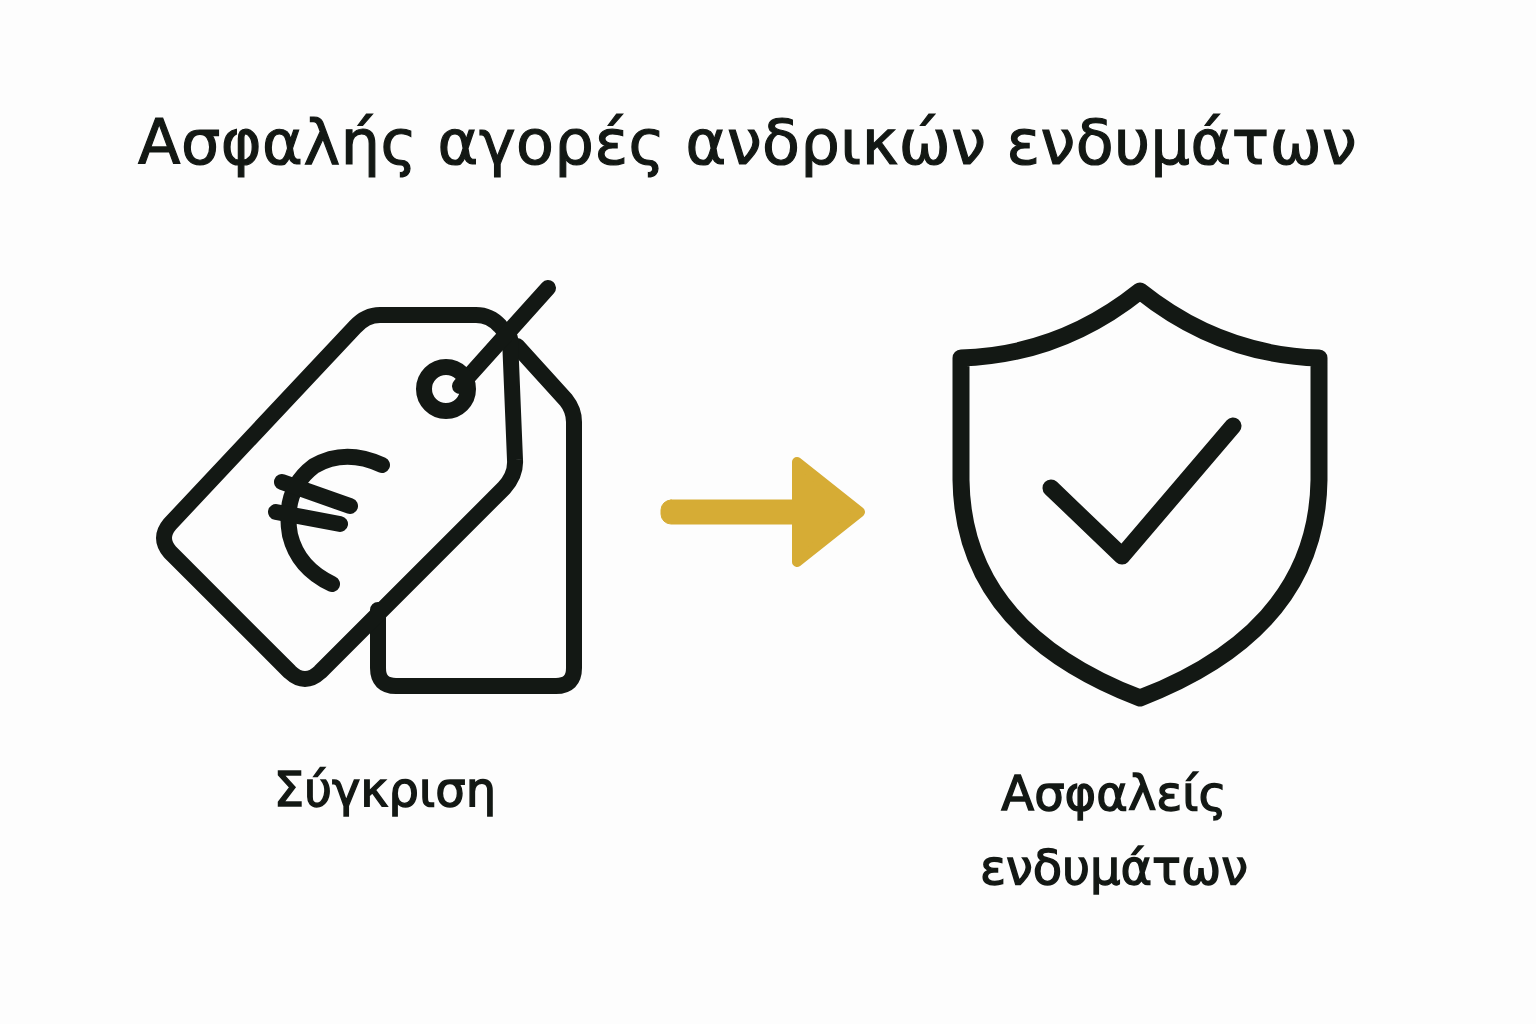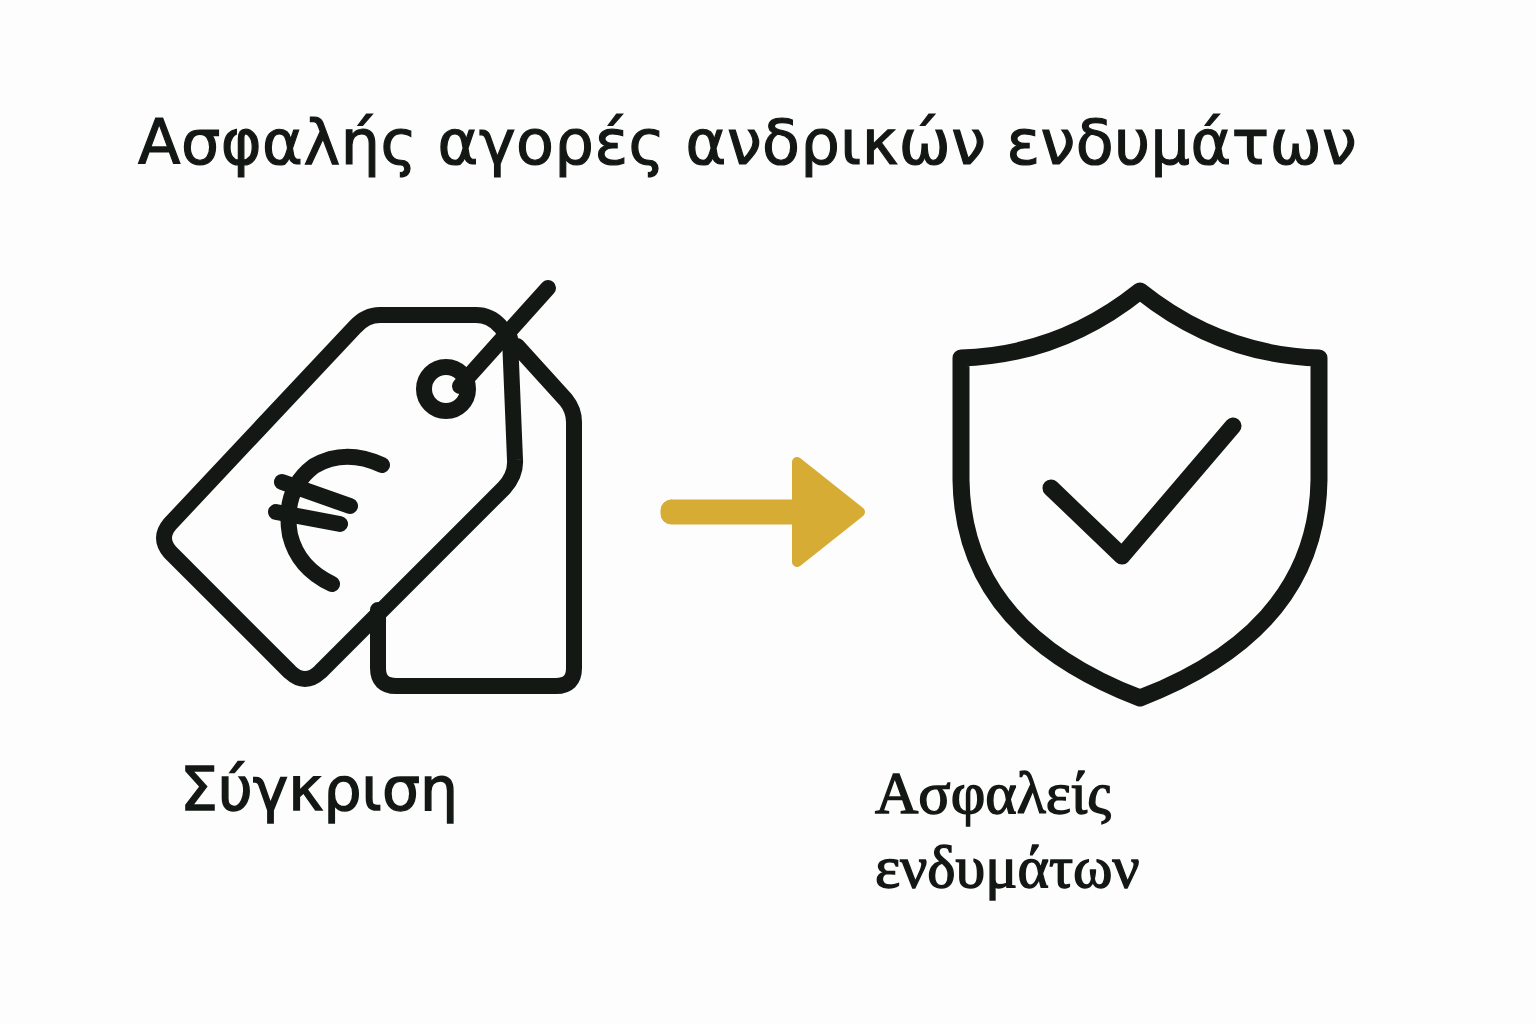--- a/index.html
+++ b/index.html
@@ -29,28 +29,28 @@
       -webkit-text-stroke: 1.2px #131814;
     }
     .icon {
       position: absolute;
     }
     .tag-icon { left: 150px; top: 270px; width: 440px; height: 430px; }
     .arrow-icon { left: 640px; top: 440px; width: 240px; height: 140px; }
     .shield-icon { left: 940px; top: 270px; width: 400px; height: 450px; }
     .label {
       position: absolute;
-      font-size: 60px;
+      font-size: 48px;
       line-height: 74px;
-      text-align: left;
+      text-align: center;
       white-space: nowrap;
       -webkit-text-stroke: 1.4px #131814;
     }
     .label-left { left: 180px; top: 752px; width: 410px; }
-    .label-right { left: 875px; top: 756px; width: 420px; font-family: Liberation Serif, serif; }
+    .label-right { left: 904px; top: 756px; width: 420px; }
     .label-right span { display: block; }
   </style>
 </head>
 <body>
 
 <h1 class="title">Ασφαλής αγορές ανδρικών ενδυμάτων</h1>
 
 <div class="icon tag-icon">
   <svg width="440" height="430" viewBox="150 270 440 430" xmlns="http://www.w3.org/2000/svg">
     <g fill="none" stroke="#131814" stroke-width="16" stroke-linecap="round" stroke-linejoin="round">

